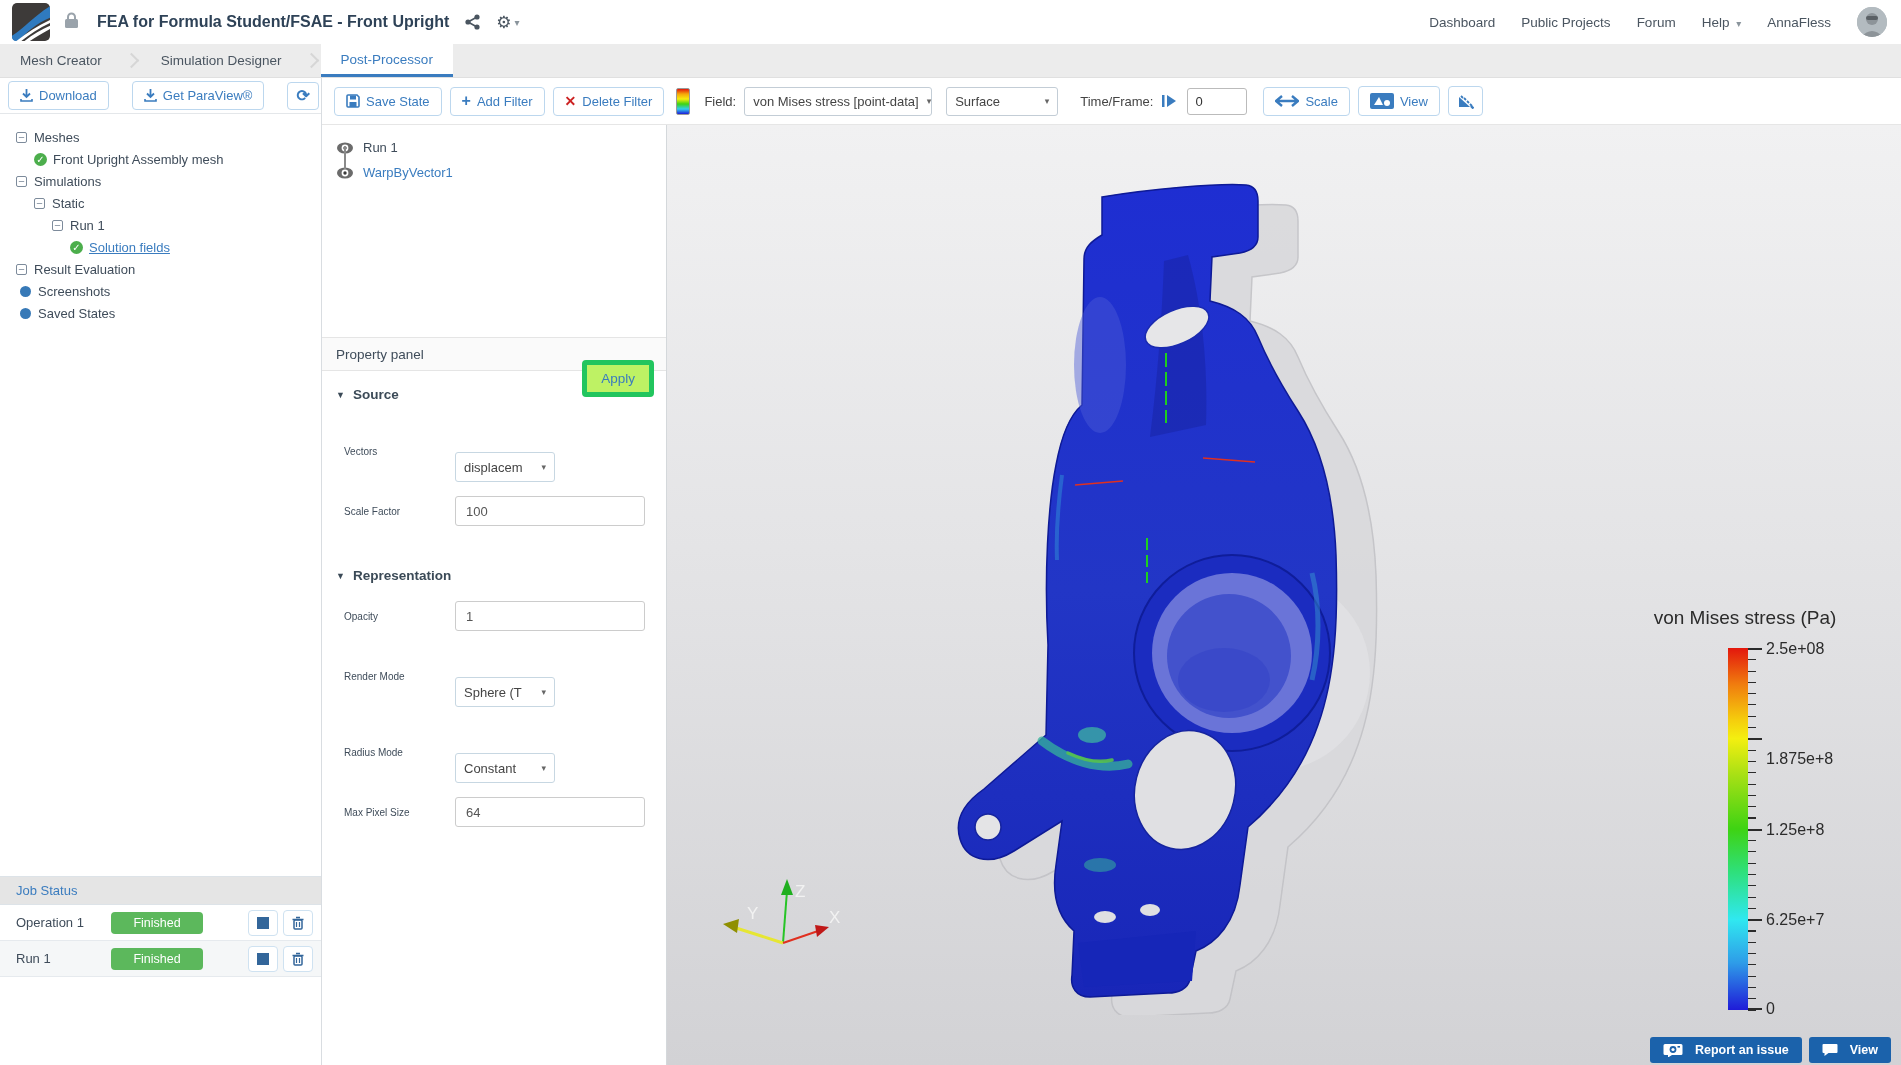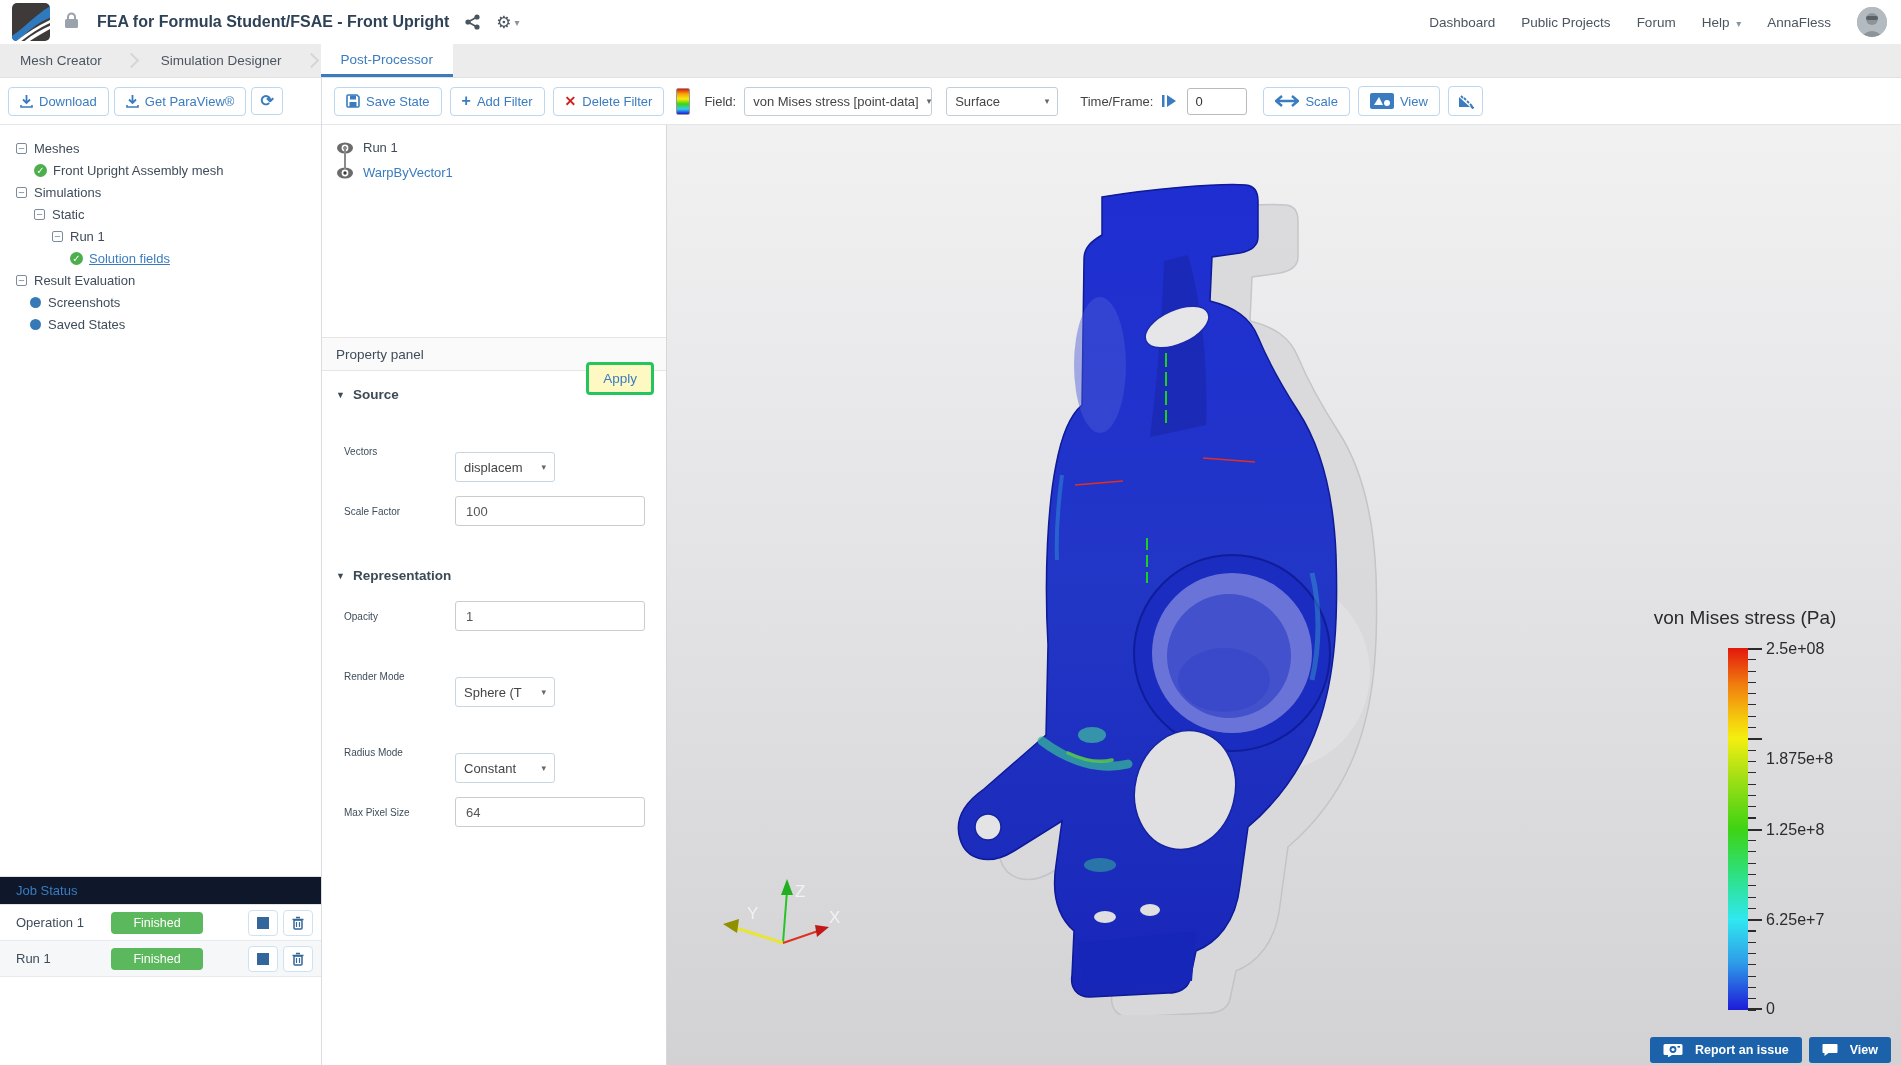--- a/index.html
+++ b/index.html
@@ -27,35 +27,35 @@
   
   .content { display:flex; height:987px; }
   .left-panel { width:322px; flex:0 0 322px; border-right:1px solid #d9dde1; display:flex; flex-direction:column; background:#fff; }
   .right-area { flex:1; display:flex; flex-direction:column; min-width:0; }
 
   
   .btn { display:inline-flex; align-items:center; gap:6px; background:#fff; border:1px solid #bcd7ee; border-radius:4px; color:#3a7cbf; font-size:13px; padding:6px 11px; cursor:pointer; white-space:nowrap; }
   .btn svg { flex:0 0 auto; }
   .icon-btn { padding:6px 8px; }
 
-  .left-toolbar { height:47px; display:flex; align-items:center; gap:5px; padding:0 8px; border-bottom:1px solid #e4e7ea; }
+  .left-toolbar { height:36px; display:flex; align-items:center; gap:23px; padding:0 8px; border-bottom:1px solid #e4e7ea; }
   .refresh-glyph { font-size:16px; font-weight:bold; line-height:14px; }
 
   
   .tree { flex:1; padding:12px 0 0 0; font-size:13px; color:#3f4c5a; overflow:hidden; }
   .tree-row { display:flex; align-items:center; height:22px; cursor:pointer; }
   .expander { width:11px; height:11px; border:1px solid #7d8b9b; border-radius:2px; color:#7d8b9b; font-size:11px; line-height:9px; text-align:center; margin-right:7px; flex:0 0 auto; cursor:pointer; }
   .check-badge { width:13px; height:13px; border-radius:50%; background:#4cae4c; color:#fff; font-size:10px; line-height:13px; text-align:center; margin-right:6px; flex:0 0 auto; }
   .dot-badge { width:11px; height:11px; border-radius:50%; background:#3779b7; margin-right:7px; flex:0 0 auto; }
-  .ind0 { padding-left:16px; } .ind1 { padding-left:34px; } .ind2 { padding-left:52px; } .ind3 { padding-left:70px; } .ind1b { padding-left:30px; }
+  .ind0 { padding-left:16px; } .ind1 { padding-left:34px; } .ind2 { padding-left:52px; } .ind3 { padding-left:70px; } .ind1b { padding-left:20px; }
   .link-sel { color:#3a7cbf; text-decoration:underline; }
 
   
   .job-status { border-top:1px solid #dde3e8; }
-  .job-header { height:28px; background:#0f172a; border-bottom:1px solid #dde3e8; display:flex; align-items:center; padding-left:16px; font-size:13px; color:#3a7cbf; }
+  .job-header { height:28px; background:#e5e5e5; border-bottom:1px solid #dde3e8; display:flex; align-items:center; padding-left:16px; font-size:13px; color:#3a7cbf; }
   .job-row { height:36px; display:flex; align-items:center; border-bottom:1px solid #e6eaee; padding:0 8px 0 16px; font-size:13px; color:#3f4c5a; }
   .job-row.alt { background:#f5f7f8; }
   .job-name { width:95px; }
   .status-badge { width:92px; height:22px; background:#5cb85c; border-radius:4px; color:#fff; font-size:12.5px; display:flex; align-items:center; justify-content:center; margin-right:auto; }
   .mini-btn { width:30px; height:26px; border:1px solid #cfe2f1; border-radius:4px; background:#fff; display:flex; align-items:center; justify-content:center; cursor:pointer; margin-left:5px; }
   .stop-sq { width:12px; height:12px; background:#33669a; }
   .job-filler { flex:1; background:#fff; }
 
   
   .main-toolbar { height:47px; display:flex; align-items:center; gap:8px; padding:0 12px; border-bottom:1px solid #e6e6e6; background:#fff; }
@@ -71,21 +71,21 @@
   .middle-panel { width:345px; flex:0 0 345px; border-right:1px solid #d4d8db; background:#fff; display:flex; flex-direction:column; }
 
   .pipeline { height:212px; padding-top:10px; position:relative; }
   .pipe-row { display:flex; align-items:center; height:25px; padding-left:14px; font-size:13px; color:#3f4c5a; cursor:pointer; }
   .pipe-row .pname { margin-left:9px; }
   .pipe-row.sel .pname { color:#3a7cbf; }
   .pipe-line { position:absolute; left:22px; top:22px; width:2px; height:22px; background:#8a8a8a; }
 
   .prop-header { height:34px; background:#fafafa; border-top:1px solid #e5e5e5; border-bottom:1px solid #e5e5e5; display:flex; align-items:center; padding:0 12px 0 14px; }
   .prop-title { font-size:13.5px; color:#3f4c5a; }
-  .apply-btn { margin-left:auto; background:#fef9c3; border:3px solid #22c55e; border-radius:4px; color:#3a7cbf; font-size:13.5px; padding:6px 14px; cursor:pointer;margin-top:48px; }
+  .apply-btn { margin-left:auto; background:#bef264; border:5px solid #22c55e; border-radius:4px; color:#3a7cbf; font-size:13.5px; padding:6px 14px; cursor:pointer;margin-top:48px; }
 
   .section-head { display:flex; align-items:center; gap:8px; padding:16px 0 4px 14px; font-size:13.5px; font-weight:bold; color:#3b4a57; }
   .tri { font-size:9px; color:#3b4a57; }
   .prop-row { display:flex; align-items:center; margin:14px 0 0 22px; min-height:30px; }
   .prop-label { width:111px; font-size:10px; color:#3f4c5a; padding-right:8px; }
   .prop-select { width:100px; height:30px; display:inline-flex; align-items:center; justify-content:space-between; border:1px solid #c7d7e2; border-radius:3px; font-size:13px; color:#444; padding:0 8px; cursor:pointer;margin-top:32px; }
   .prop-input { width:190px; height:30px; border:1px solid #ccc; border-radius:3px; font-size:13px; color:#555; padding:0 10px; font-family:"Liberation Sans",sans-serif; }
 
   
   .viewport { flex:1; position:relative; background:linear-gradient(#f1f1f2 0%, #e4e4e6 45%, #d2d2d5 100%); overflow:hidden; min-width:0; }

